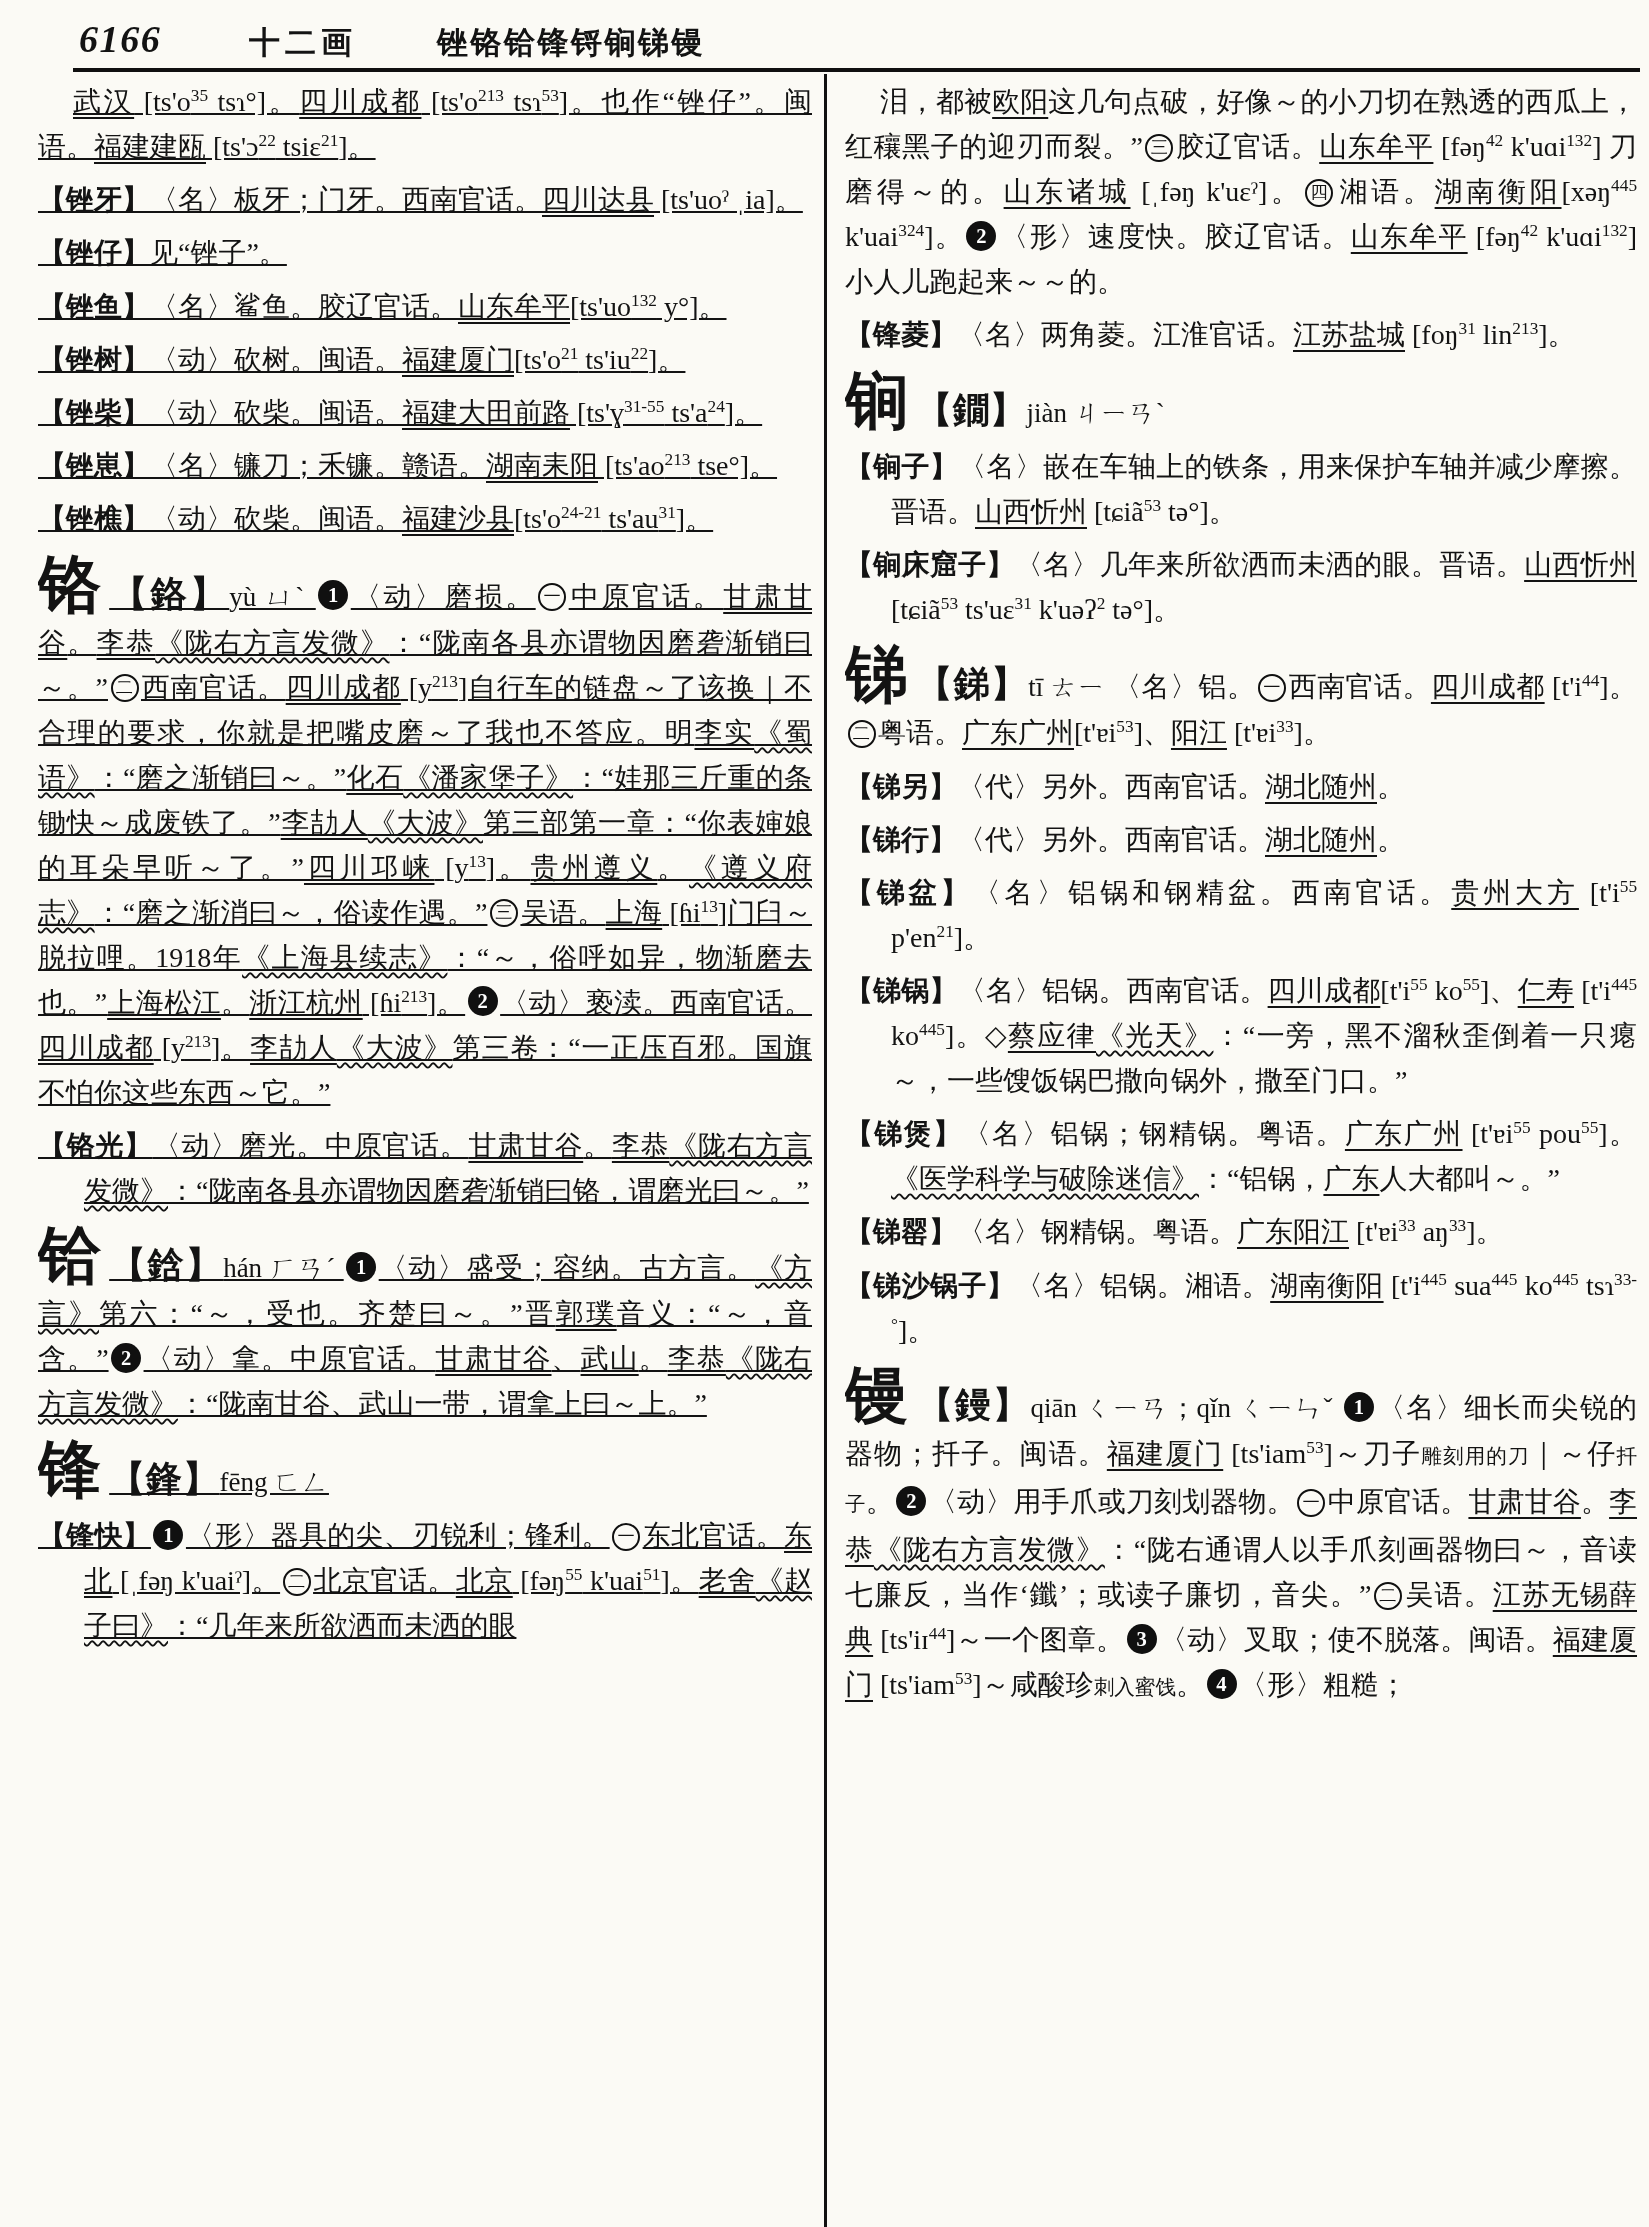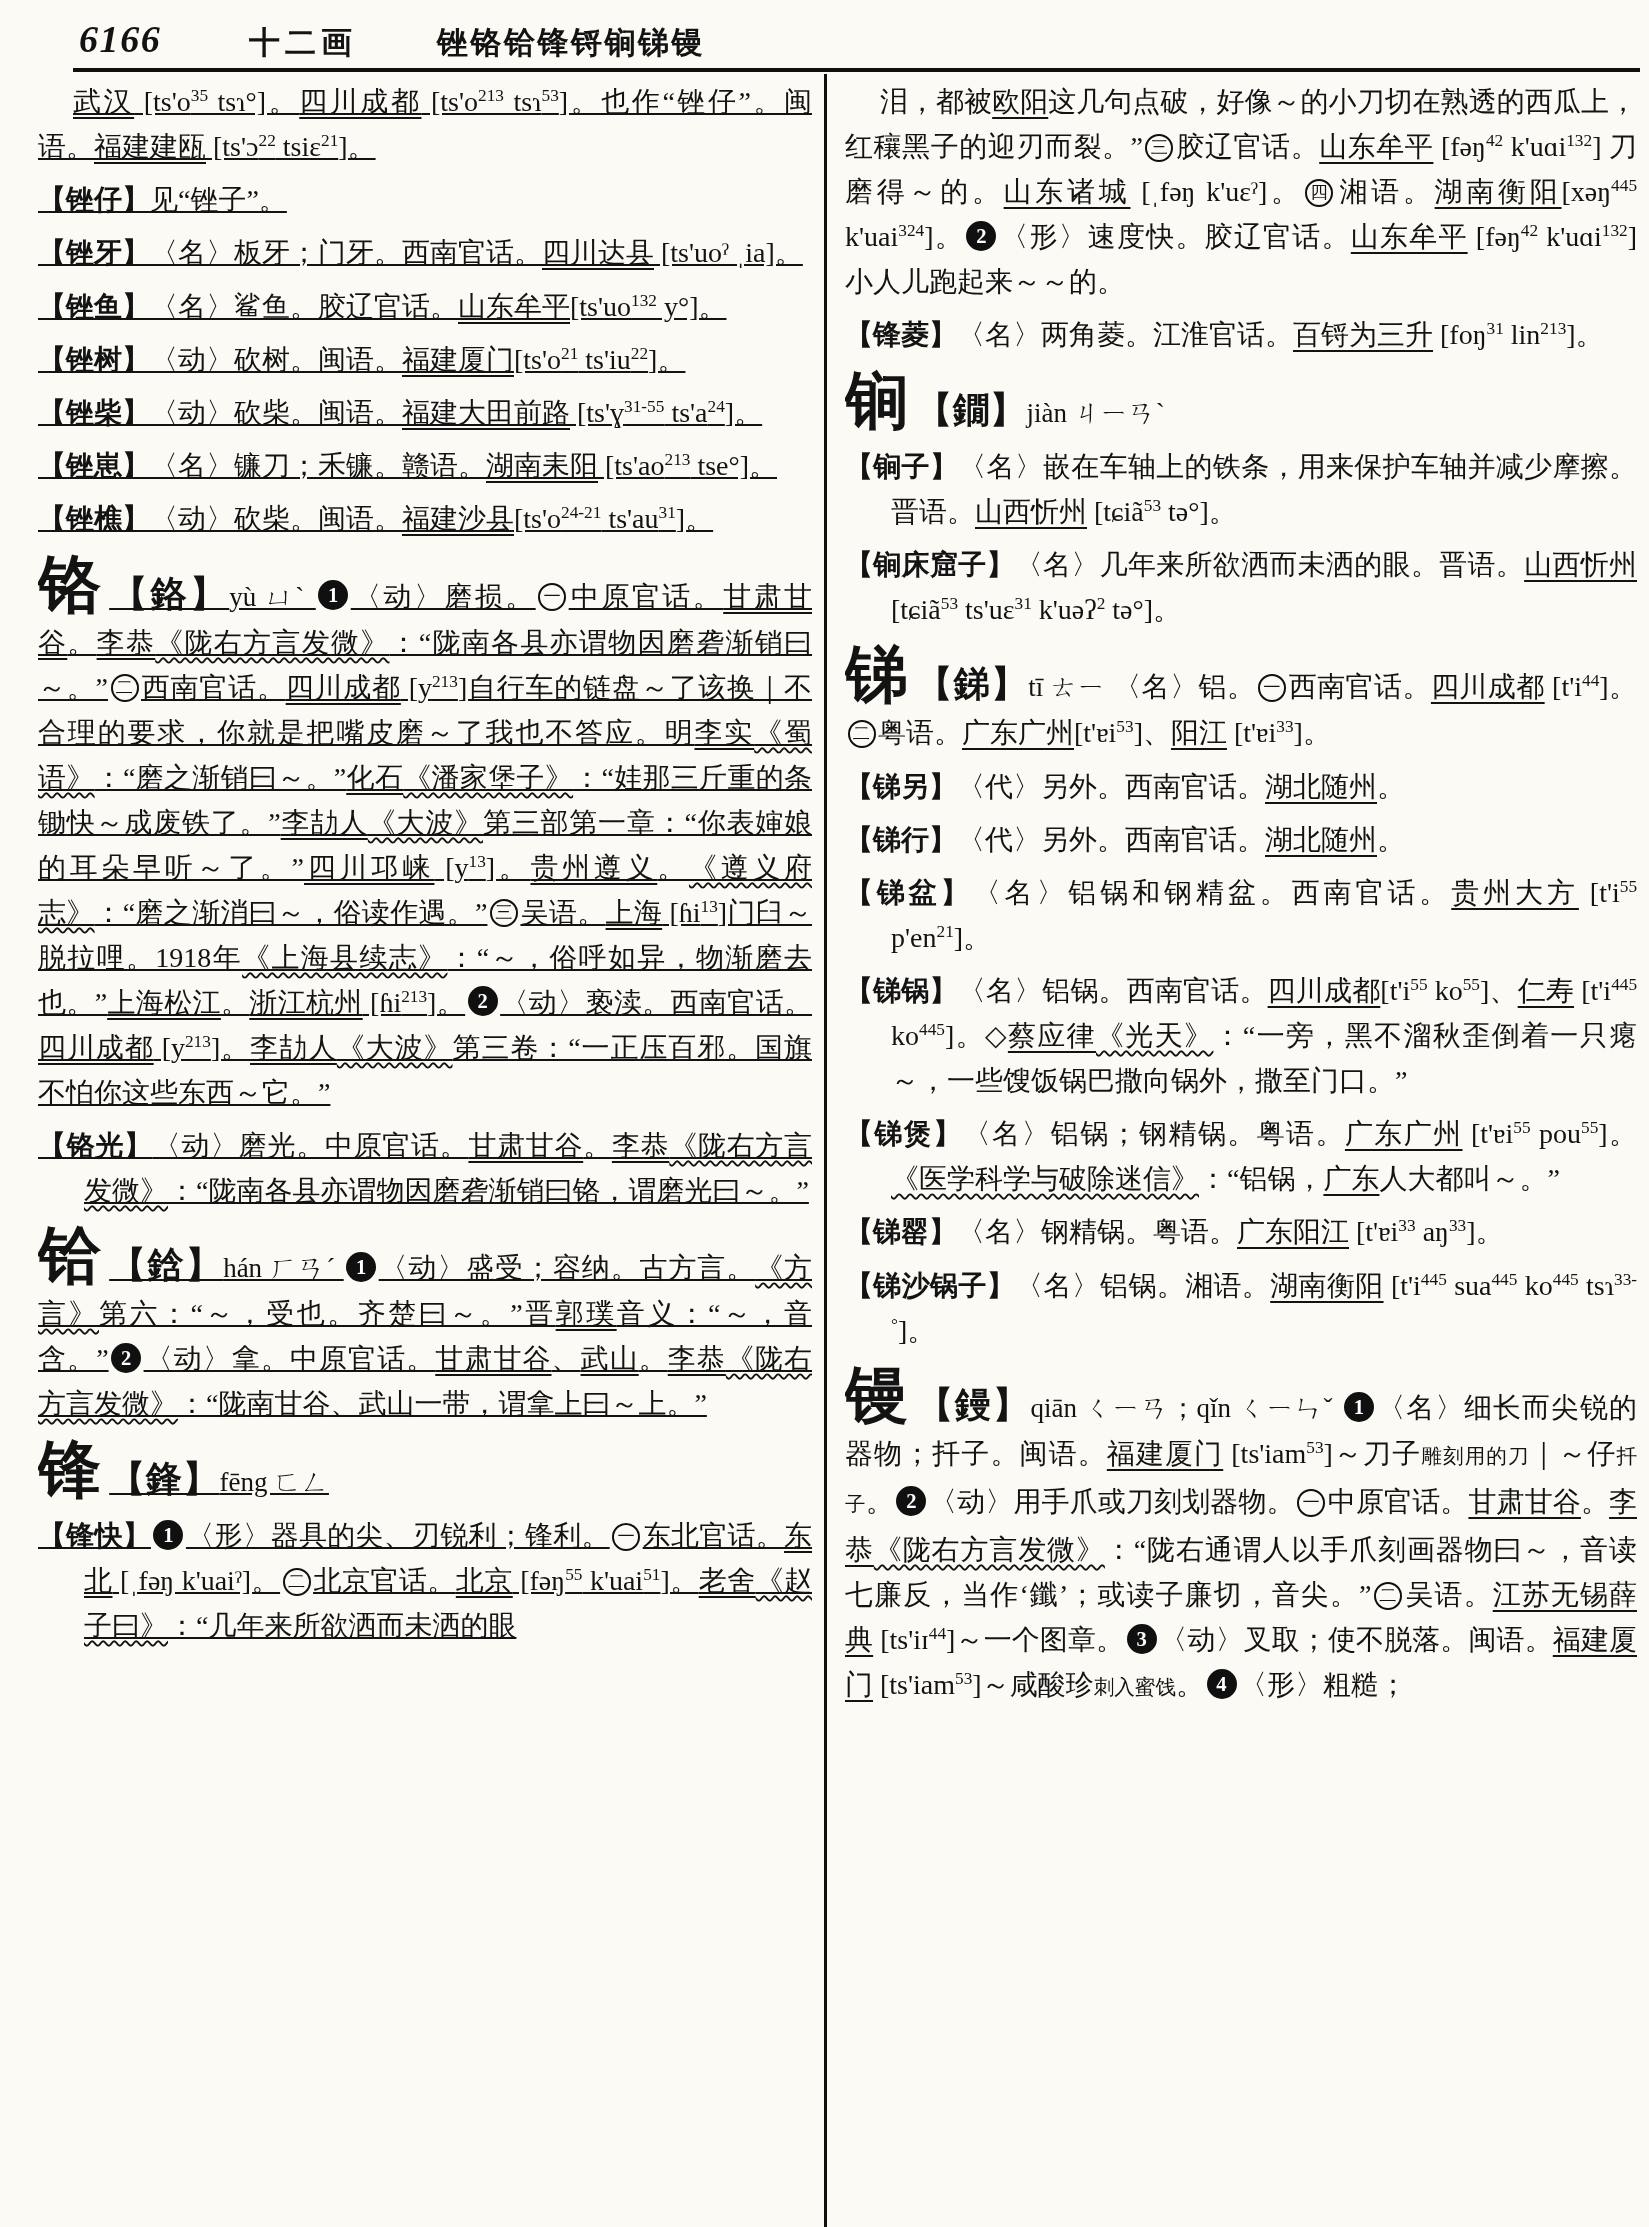--- a/index.html
+++ b/index.html
@@ -45,36 +45,36 @@
 <div class="page">
   <div class="hdr">
     <span class="pageno">6166</span>
     <span class="section">十二画</span>
     <span class="hchars">锉铬铪锋锊锏锑镘</span>
   </div>
   <div class="rule"></div>
   <div class="vdiv"></div>
   <div class="col col-left" id="col-left">
       <p class="blk cont"><span class="run place">武汉</span><span class="run"> [ts'o</span><span class="sup">35</span><span class="run"> tsɿ°]。</span><span class="run place">四川成都</span><span class="run"> [ts'o</span><span class="sup">213</span><span class="run"> tsɿ</span><span class="sup">53</span><span class="run">]。也作“锉仔”。闽语。</span><span class="run place">福建建瓯</span><span class="run"> [ts'ɔ</span><span class="sup">22</span><span class="run"> tsiɛ</span><span class="sup">21</span><span class="run">]。</span></p>
+      <p class="blk sub"><span class="hw">【锉牙】</span><span class="run">〈名〉板牙；门牙。西南官话。</span><span class="run place">四川达县</span><span class="run"> [ts'uoˀ ˌia]。</span></p>
       <p class="blk sub"><span class="hw">【锉仔】</span><span class="run">见“锉子”。</span></p>
-      <p class="blk sub"><span class="hw">【锉牙】</span><span class="run">〈名〉板牙；门牙。西南官话。</span><span class="run place">四川达县</span><span class="run"> [ts'uoˀ ˌia]。</span></p>
       <p class="blk sub"><span class="hw">【锉鱼】</span><span class="run">〈名〉鲨鱼。胶辽官话。</span><span class="run place">山东牟平</span><span class="run">[ts'uo</span><span class="sup">132</span><span class="run"> y°]。</span></p>
       <p class="blk sub"><span class="hw">【锉树】</span><span class="run">〈动〉砍树。闽语。</span><span class="run place">福建厦门</span><span class="run">[ts'o</span><span class="sup">21</span><span class="run"> ts'iu</span><span class="sup">22</span><span class="run">]。</span></p>
       <p class="blk sub"><span class="hw">【锉柴】</span><span class="run">〈动〉砍柴。闽语。</span><span class="run place">福建大田前路</span><span class="run"> [ts'ɣ</span><span class="sup">31-55</span><span class="run"> ts'a</span><span class="sup">24</span><span class="run">]。</span></p>
       <p class="blk sub"><span class="hw">【锉崽】</span><span class="run">〈名〉镰刀；禾镰。赣语。</span><span class="run place">湖南耒阳</span><span class="run"> [ts'ao</span><span class="sup">213</span><span class="run"> tse°]。</span></p>
       <p class="blk sub"><span class="hw">【锉樵】</span><span class="run">〈动〉砍柴。闽语。</span><span class="run place">福建沙县</span><span class="run">[ts'o</span><span class="sup">24-21</span><span class="run"> ts'au</span><span class="sup">31</span><span class="run">]。</span></p>
       <p class="blk main"><span class="big">铬</span><span class="trad">【鉻】</span><span class="pin">yù ㄩˋ </span><span class="bnum">1</span><span class="run">〈动〉磨损。</span><span class="cnum">一</span><span class="run">中原官话。</span><span class="run place">甘肃甘谷</span><span class="run">。</span><span class="run place">李恭</span><span class="run book">《陇右方言发微》</span><span class="run">：“陇南各县亦谓物因磨砻渐销曰～。”</span><span class="cnum">二</span><span class="run">西南官话。</span><span class="run place">四川成都</span><span class="run"> [y</span><span class="sup">213</span><span class="run">]自行车的链盘～了该换｜不合理的要求，你就是把嘴皮磨～了我也不答应。明</span><span class="run place">李实</span><span class="run book">《蜀语》</span><span class="run">：“磨之渐销曰～。”</span><span class="run place">化石</span><span class="run book">《潘家堡子》</span><span class="run">：“娃那三斤重的条锄快～成废铁了。”</span><span class="run place">李劼人</span><span class="run book">《大波》</span><span class="run">第三部第一章：“你表婶娘的耳朵早听～了。”</span><span class="run place">四川邛崃</span><span class="run"> [y</span><span class="sup">13</span><span class="run">]。</span><span class="run place">贵州遵义</span><span class="run">。</span><span class="run book">《遵义府志》</span><span class="run">：“磨之渐消曰～，俗读作遇。”</span><span class="cnum">三</span><span class="run">吴语。</span><span class="run place">上海</span><span class="run"> [ɦi</span><span class="sup">13</span><span class="run">]门臼～脱拉哩。1918年</span><span class="run book">《上海县续志》</span><span class="run">：“～，俗呼如异，物渐磨去也。”</span><span class="run place">上海松江</span><span class="run">。</span><span class="run place">浙江杭州</span><span class="run"> [ɦi</span><span class="sup">213</span><span class="run">]。</span><span class="bnum">2</span><span class="run">〈动〉亵渎。西南官话。</span><span class="run place">四川成都</span><span class="run"> [y</span><span class="sup">213</span><span class="run">]。</span><span class="run place">李劼人</span><span class="run book">《大波》</span><span class="run">第三卷：“一正压百邪。国旗不怕你这些东西～它。”</span></p>
       <p class="blk sub"><span class="hw">【铬光】</span><span class="run">〈动〉磨光。中原官话。</span><span class="run place">甘肃甘谷</span><span class="run">。</span><span class="run place">李恭</span><span class="run book">《陇右方言发微》</span><span class="run">：“陇南各县亦谓物因磨砻渐销曰铬，谓磨光曰～。”</span></p>
       <p class="blk main"><span class="big">铪</span><span class="trad">【鋡】</span><span class="pin">hán ㄏㄢˊ </span><span class="bnum">1</span><span class="run">〈动〉盛受；容纳。古方言。</span><span class="run book">《方言》</span><span class="run">第六：“～，受也。齐楚曰～。”晋</span><span class="run place">郭璞</span><span class="run">音义：“～，音含。”</span><span class="bnum">2</span><span class="run">〈动〉拿。中原官话。</span><span class="run place">甘肃甘谷</span><span class="run">、</span><span class="run place">武山</span><span class="run">。</span><span class="run place">李恭</span><span class="run book">《陇右方言发微》</span><span class="run">：“陇南甘谷、武山一带，谓拿上曰～上。”</span></p>
       <p class="blk main"><span class="big">锋</span><span class="trad">【鋒】</span><span class="pin">fēng ㄈㄥ</span></p>
       <p class="blk sub"><span class="hw">【锋快】</span><span class="bnum">1</span><span class="run">〈形〉器具的尖、刃锐利；锋利。</span><span class="cnum">一</span><span class="run">东北官话。</span><span class="run place">东北</span><span class="run"> [ˌfəŋ k'uaiˀ]。</span><span class="cnum">二</span><span class="run">北京官话。</span><span class="run place">北京</span><span class="run"> [fəŋ</span><span class="sup">55</span><span class="run"> k'uai</span><span class="sup">51</span><span class="run">]。</span><span class="run place">老舍</span><span class="run book">《赵子曰》</span><span class="run">：“几年来所欲洒而未洒的眼</span></p>
     </div>
   <div class="col col-right" id="col-right">
       <p class="blk cont"><span class="run">泪，都被</span><span class="run place">欧阳</span><span class="run">这几句点破，好像～的小刀切在熟透的西瓜上，红穰黑子的迎刃而裂。”</span><span class="cnum">三</span><span class="run">胶辽官话。</span><span class="run place">山东牟平</span><span class="run"> [fəŋ</span><span class="sup">42</span><span class="run"> k'uɑi</span><span class="sup">132</span><span class="run">] 刀磨得～的。</span><span class="run place">山东诸城</span><span class="run"> [ˌfəŋ k'uɛˀ]。</span><span class="cnum">四</span><span class="run">湘语。</span><span class="run place">湖南衡阳</span><span class="run">[xəŋ</span><span class="sup">445</span><span class="run"> k'uai</span><span class="sup">324</span><span class="run">]。</span><span class="bnum">2</span><span class="run">〈形〉速度快。胶辽官话。</span><span class="run place">山东牟平</span><span class="run"> [fəŋ</span><span class="sup">42</span><span class="run"> k'uɑi</span><span class="sup">132</span><span class="run">]小人儿跑起来～～的。</span></p>
-      <p class="blk sub"><span class="hw">【锋菱】</span><span class="run">〈名〉两角菱。江淮官话。</span><span class="run place">百锊为三升</span><span class="run"> [foŋ</span><span class="sup">31</span><span class="run"> lin</span><span class="sup">213</span><span class="run">]。</span></p>
+      <p class="blk sub"><span class="hw">【锋菱】</span><span class="run">〈名〉两角菱。江淮官话。</span><span class="run place">江苏盐城</span><span class="run"> [foŋ</span><span class="sup">31</span><span class="run"> lin</span><span class="sup">213</span><span class="run">]。</span></p>
       <p class="blk main"><span class="big">锏</span><span class="trad">【鐗】</span><span class="pin">jiàn ㄐㄧㄢˋ</span></p>
       <p class="blk sub"><span class="hw">【锏子】</span><span class="run">〈名〉嵌在车轴上的铁条，用来保护车轴并减少摩擦。晋语。</span><span class="run place">山西忻州</span><span class="run"> [tɕiã</span><span class="sup">53</span><span class="run"> tə°]。</span></p>
       <p class="blk sub"><span class="hw">【锏床窟子】</span><span class="run">〈名〉几年来所欲洒而未洒的眼。晋语。</span><span class="run place">山西忻州</span><span class="run"> [tɕiã</span><span class="sup">53</span><span class="run"> ts'uɛ</span><span class="sup">31</span><span class="run"> k'uəʔ</span><span class="sup">2</span><span class="run"> tə°]。</span></p>
       <p class="blk main"><span class="big">锑</span><span class="trad">【銻】</span><span class="pin">tī ㄊㄧ </span><span class="run">〈名〉铝。</span><span class="cnum">一</span><span class="run">西南官话。</span><span class="run place">四川成都</span><span class="run"> [t'i</span><span class="sup">44</span><span class="run">]。</span><span class="cnum">二</span><span class="run">粤语。</span><span class="run place">广东广州</span><span class="run">[t'ɐi</span><span class="sup">53</span><span class="run">]、</span><span class="run place">阳江</span><span class="run"> [t'ɐi</span><span class="sup">33</span><span class="run">]。</span></p>
       <p class="blk sub"><span class="hw">【锑另】</span><span class="run">〈代〉另外。西南官话。</span><span class="run place">湖北随州</span><span class="run">。</span></p>
       <p class="blk sub"><span class="hw">【锑行】</span><span class="run">〈代〉另外。西南官话。</span><span class="run place">湖北随州</span><span class="run">。</span></p>
       <p class="blk sub"><span class="hw">【锑盆】</span><span class="run">〈名〉铝锅和钢精盆。西南官话。</span><span class="run place">贵州大方</span><span class="run"> [t'i</span><span class="sup">55</span><span class="run"> p'en</span><span class="sup">21</span><span class="run">]。</span></p>
       <p class="blk sub"><span class="hw">【锑锅】</span><span class="run">〈名〉铝锅。西南官话。</span><span class="run place">四川成都</span><span class="run">[t'i</span><span class="sup">55</span><span class="run"> ko</span><span class="sup">55</span><span class="run">]、</span><span class="run place">仁寿</span><span class="run"> [t'i</span><span class="sup">445</span><span class="run"> ko</span><span class="sup">445</span><span class="run">]。◇</span><span class="run place">蔡应律</span><span class="run book">《光天》</span><span class="run">：“一旁，黑不溜秋歪倒着一只瘪～，一些馊饭锅巴撒向锅外，撒至门口。”</span></p>
       <p class="blk sub"><span class="hw">【锑煲】</span><span class="run">〈名〉铝锅；钢精锅。粤语。</span><span class="run place">广东广州</span><span class="run"> [t'ɐi</span><span class="sup">55</span><span class="run"> pou</span><span class="sup">55</span><span class="run">]。</span><span class="run book">《医学科学与破除迷信》</span><span class="run">：“铝锅，</span><span class="run place">广东</span><span class="run">人大都叫～。”</span></p>
       <p class="blk sub"><span class="hw">【锑罂】</span><span class="run">〈名〉钢精锅。粤语。</span><span class="run place">广东阳江</span><span class="run"> [t'ɐi</span><span class="sup">33</span><span class="run"> aŋ</span><span class="sup">33</span><span class="run">]。</span></p>

